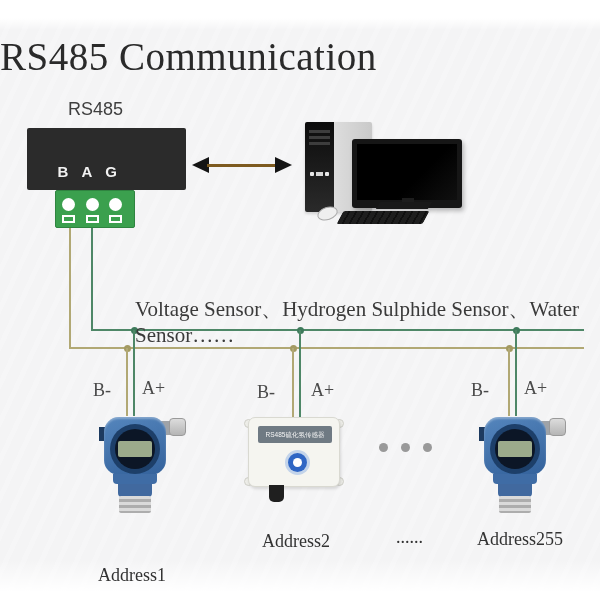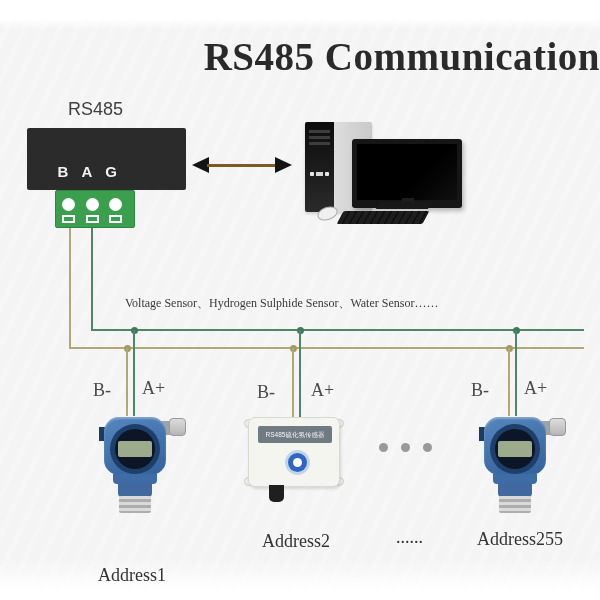--- a/index.html
+++ b/index.html
@@ -6,21 +6,21 @@
   body{width:600px;height:600px;position:relative;overflow:hidden;
        background:#f4f4f5;font-family:"Liberation Serif",serif;}
   .abs{position:absolute;}
   
   .bg-streaks{left:0;top:0;width:600px;height:600px;
     background:repeating-linear-gradient(115deg, rgba(255,255,255,.45) 0 5px, rgba(240,240,241,0) 5px 16px);
     opacity:.5;pointer-events:none;}
   .band-top{left:0;top:0;width:600px;height:30px;background:linear-gradient(#ffffff 60%,rgba(255,255,255,0));}
   .band-bottom{left:0;top:560px;width:600px;height:40px;background:linear-gradient(rgba(255,255,255,0),#ffffff 80%);}
 
-  .title{left:0;top:34px;width:600px;text-align:right;font-size:39px;font-weight:bold;
+  .title{left:0;top:34px;width:600px;text-align:left;font-size:39px;font-weight:normal;
          color:#2a2a2a;letter-spacing:.5px;}
   .rs485-label{left:68px;top:99px;font-family:"Liberation Sans",sans-serif;font-size:18px;color:#3f3f3f;}
 
   
   .module{left:27px;top:128px;width:159px;height:62px;background:var(--module-body-black,#2b2b2b);border-radius:2px;}
   .bag{position:absolute;top:163px;width:20px;text-align:center;color:#f2f2f2;
        font-family:"Liberation Sans",sans-serif;font-size:15px;font-weight:600;}
   .bag.b{left:53px;} .bag.a{left:77px;} .bag.g{left:101px;}
 
   .tblock{left:55px;top:190px;width:80px;height:38px;background:var(--terminal-block-green,#3ba04e);
@@ -30,21 +30,21 @@
   .pin-slot{width:13px;height:8px;border:2px solid #fff;box-sizing:border-box;top:215px;background:transparent;}
   .ps1{left:62px;} .ps2{left:86px;} .ps3{left:109px;}
 
   
   .wire{background:var(--bus-b-olive,#b1a874);}
   .wire.a{background:var(--bus-a-green,#4e8767);}
   .v{width:2px;} .h{height:2px;}
   .node{width:7px;height:7px;border-radius:50%;}
   .node.a{background:#3e7a5b;} .node.b{background:#a39a62;}
 
-  .bus-note{left:125px;top:295px;font-size:12px;color:#3a3a3a;}
+  .bus-note{left:135px;top:295px;font-size:21px;color:#3a3a3a;}
 
   
   .arrow-shaft{left:207px;top:164px;width:70px;height:3px;background:var(--arrow-shaft-brown,#7d5a1f);}
   .ah{width:0;height:0;border-top:8px solid transparent;border-bottom:8px solid transparent;top:157px;}
   .ah.left{left:192px;border-right:17px solid #141414;}
   .ah.right{left:275px;border-left:17px solid #141414;}
 
   
   .tower{left:305px;top:122px;width:67px;height:90px;background:linear-gradient(90deg,#ececec,#c9c9c9);
          border-radius:2px;box-shadow:0 2px 3px rgba(0,0,0,.15);}

